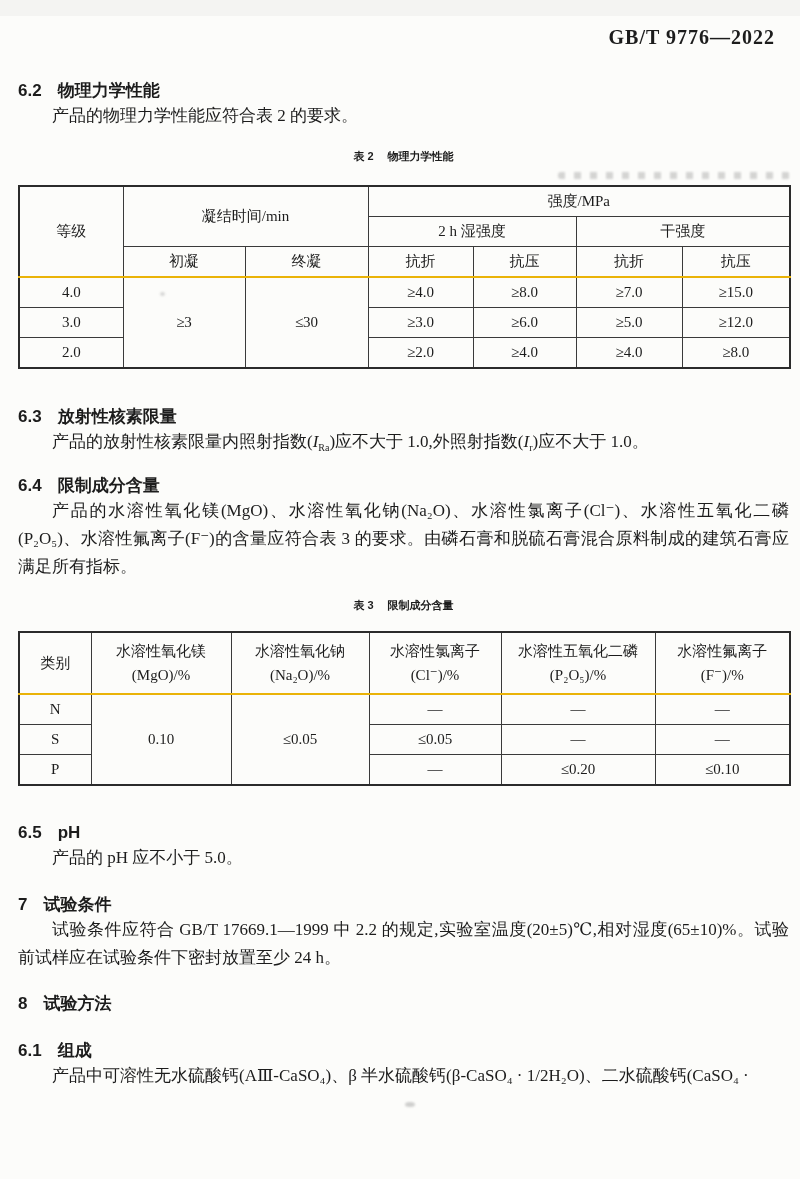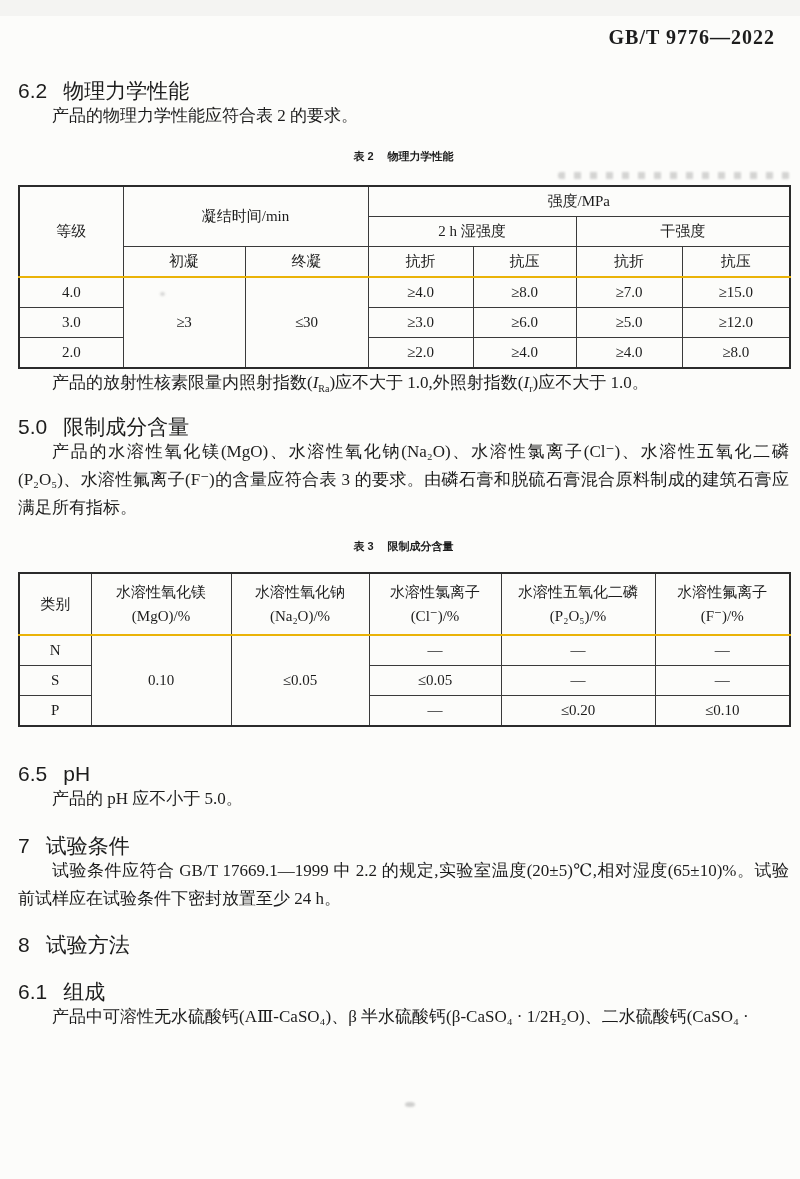--- a/index.html
+++ b/index.html
@@ -28,22 +28,22 @@
     letter-spacing: 1px;
   }
   .content {
     position: absolute;
     top: 0;
     left: 18px;
     width: 771px;
   }
   .sec-h {
     font-family: "Liberation Sans", "DejaVu Sans", sans-serif;
-    font-weight: normal;
-    font-size: 21px;
+    font-weight: bold;
+    font-size: 17px;
     line-height: 22px;
     margin: 0;
   }
   .sec-h .hnum { margin-right: 16px; }
   p.body {
     font-size: 17px;
     line-height: 28px;
     margin: 0;
     text-indent: 2em;
     text-align: justify;
@@ -189,24 +189,25 @@
         <tr>
           <td>2.0</td>
           <td>≥2.0</td>
           <td>≥4.0</td>
           <td>≥4.0</td>
           <td>≥8.0</td>
         </tr>
       </tbody>
     </table>
 
+    <h2 class="sec-h m-h63"><span class="hnum">6.3</span><span>放射性核素限量</span></h2>
 
     <p class="body m-p63"><span>产品的放射性核素限量内照射指数(</span><span class="ivar">I</span><sub>Ra</sub><span>)应不大于 1.0,外照射指数(</span><span class="ivar">I</span><sub>r</sub><span>)应不大于 1.0。</span></p>
 
-    <h2 class="sec-h m-h64"><span class="hnum">5.0</span><span>限制成分含量</span></h2>
+    <h2 class="sec-h m-h64"><span class="hnum">6.4</span><span>限制成分含量</span></h2>
 
     <p class="body m-p64">产品的水溶性氧化镁(MgO)、水溶性氧化钠(Na₂O)、水溶性氯离子(Cl⁻)、水溶性五氧化二磷(P₂O₅)、水溶性氟离子(F⁻)的含量应符合表 3 的要求。由磷石膏和脱硫石膏混合原料制成的建筑石膏应满足所有指标。</p>
 
     <div class="tcap m-cap3"><span class="cap-label">表 3</span><span>限制成分含量</span></div>
 
     <table class="t t3 m-t3">
       <colgroup>
         <col style="width:72px">
           <col style="width:140px">
           <col style="width:138px">

